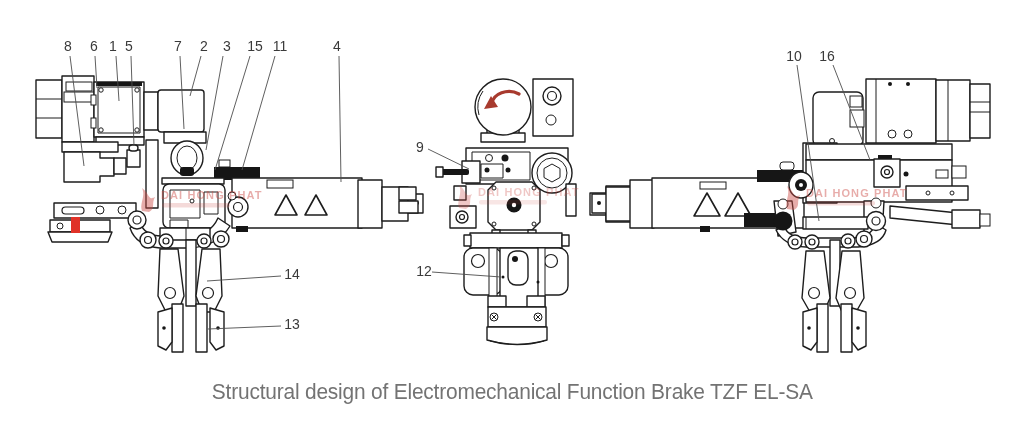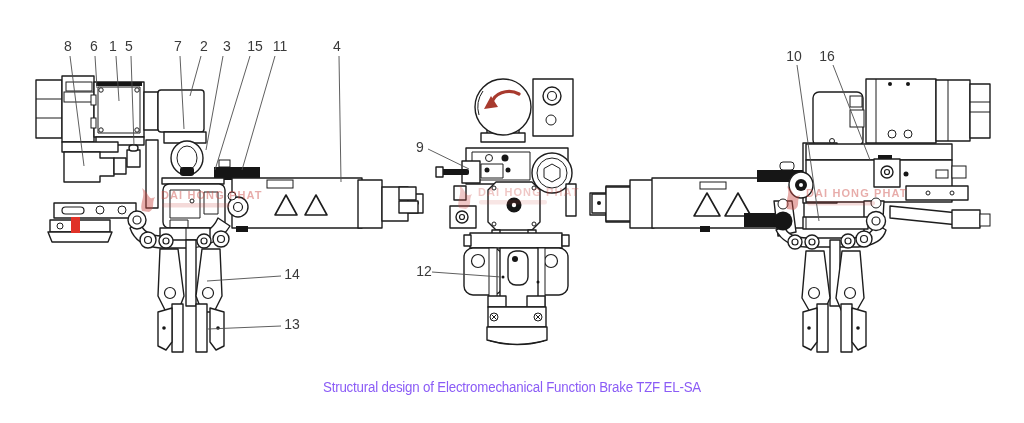--- a/index.html
+++ b/index.html
@@ -24,21 +24,21 @@
   .wm.faint { opacity:.30; }
   .wm-glyph { fill:#cc4a44; }
   .wm-text  { font:bold 11px "Liberation Sans", sans-serif; fill:#cc4a44; letter-spacing:1.1px; }
   .wm-strip { fill:#cc4a44; opacity:.45; }
 
   .red-marker { fill:#e03228; stroke:none; }
   .rot-arrow  { stroke:#a83a2e; stroke-width:3.2; fill:none; stroke-linecap:round; }
   .rot-head   { fill:#a83a2e; stroke:none; }
 
   .caption { position:absolute; left:0; right:0; top:379px; text-align:center;
-             font-size:14px; color:#8b5cf6; }
+             font-size:22px; color:#737373; }
   .caption span { display:inline-block; transform:scaleX(.95); letter-spacing:-.2px; }
 </style>
 </head>
 <body>
 
 <div class="stage">
 <svg width="1024" height="423" viewBox="0 0 1024 423">
 
   <g>
     <g>

